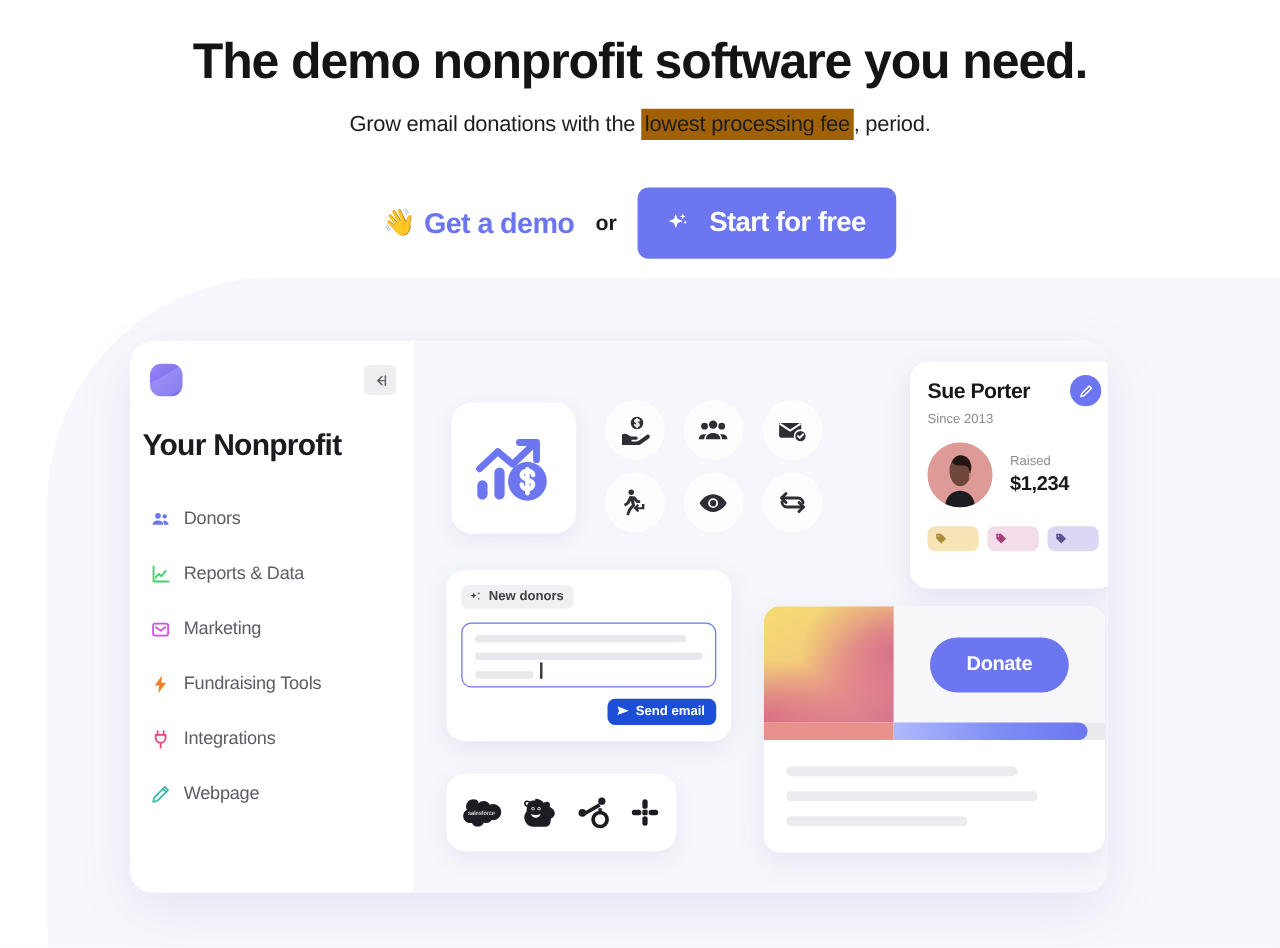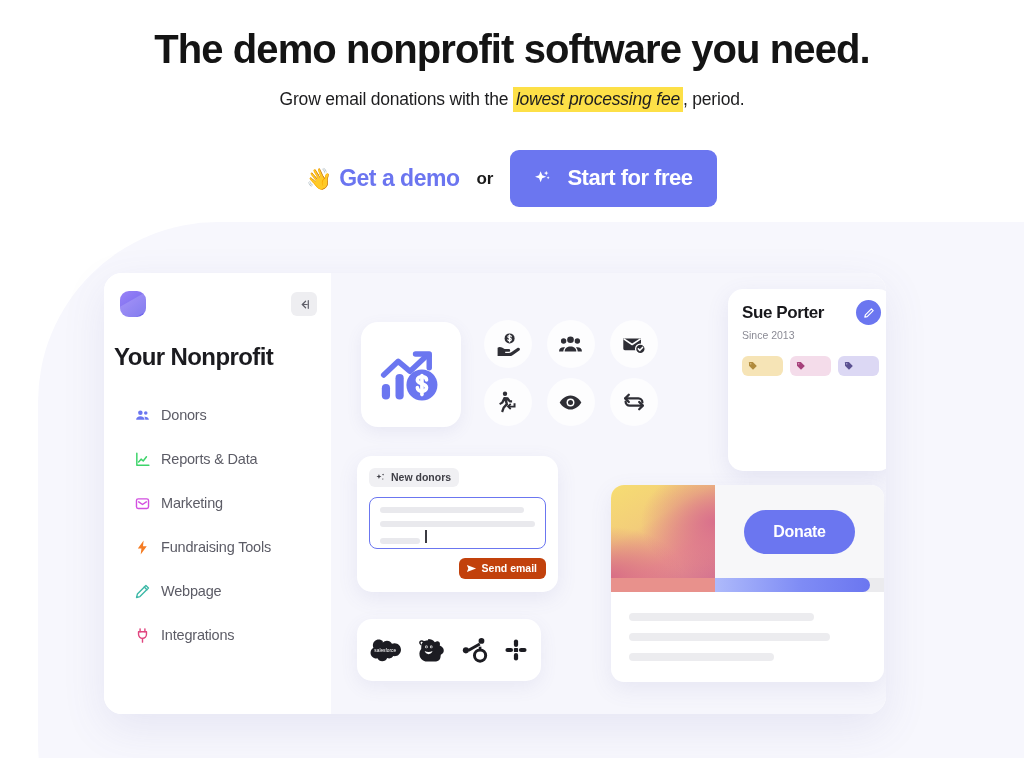--- a/index.html
+++ b/index.html
@@ -25,23 +25,22 @@
   }
 
   .subhead {
     margin-top: 16px;
     font-size: 17.5px;
     color: #1d1d1f;
     letter-spacing: -0.2px;
   }
 
   .highlight {
-    background: #fde047;
+    background: #a16207;
     padding: 2px 3px 3px 3px;
-    font-style: italic;
   }
 
   .cta-row {
     margin-top: 40px;
     display: flex;
     align-items: center;
     justify-content: center;
     gap: 17px;
   }
 
@@ -145,21 +144,21 @@
   }
 
   .org-title {
     font-size: 24px;
     font-weight: 700;
     color: #1b1b1f;
     letter-spacing: -0.6px;
     padding: 26px 0 0 10px;
   }
 
-  .nav-list { margin-top: 22px; padding-left: 30px; text-align: center; }
+  .nav-list { margin-top: 22px; padding-left: 16px; text-align: center; }
 
   .nav-item {
     display: flex;
     align-items: center;
     gap: 10px;
     height: 44px;
     cursor: pointer;
   }
 
   .nav-icon {
@@ -216,21 +215,21 @@
     background: rgba(255,255,255,0.72);
     display: flex;
     align-items: center;
     justify-content: center;
   }
 
   
   .compose-card {
     position: absolute;
     left: 26px; top: 183px;
-    width: 201px;
+    width: 228px;
     background: #ffffff;
     border-radius: 15px;
     box-shadow: 0 6px 20px rgba(100,100,170,0.10);
     padding: 12px 12px 13px 12px;
   }
 
   .chip {
     display: inline-flex;
     align-items: center;
     gap: 5px;
@@ -260,21 +259,21 @@
     background: #3b3b42;
     margin-left: 5px;
     vertical-align: middle;
   }
 
   .send-row { display: flex; justify-content: flex-end; margin-top: 9px; }
   .send-btn {
     display: flex;
     align-items: center;
     gap: 5px;
-    background: #c2410c;
+    background: #1d4ed8;
     color: #fff;
     border: none;
     border-radius: 6px;
     padding: 4px 9px 5px 7px;
     font-size: 10.5px;
     font-weight: 700;
     cursor: pointer;
     font-family: inherit;
     justify-content: flex-end;
   }
@@ -506,38 +505,38 @@
         <span class="nav-icon">
           <svg width="17" height="17" viewBox="0 0 24 24" fill="#f57c23">
             <path d="M13.6 2 5.4 13.3h5.1L9.4 22l8.6-11.8h-5.3z"></path>
           </svg>
         </span>
         <span class="nav-label">Fundraising Tools</span>
       </div>
 
       <div class="nav-item">
         <span class="nav-icon">
-          <svg width="17" height="17" viewBox="0 0 24 24" fill="none" stroke="#3fb9a8" stroke-width="2" stroke-linecap="round" stroke-linejoin="round">
-            <path d="M16.8 3.6 20.4 7.2 8.4 19.2 3.6 20.4l1.2-4.8z"></path>
-            <path d="M14.6 5.8 18.2 9.4"></path>
-          </svg>
-        </span>
-        <span class="nav-label">Webpage</span>
-      </div>
-
-      <div class="nav-item">
-        <span class="nav-icon">
           <svg width="17" height="17" viewBox="0 0 24 24" fill="none" stroke="#e0457f" stroke-width="2" stroke-linecap="round" stroke-linejoin="round">
             <path d="M8.6 2.6v4"></path>
             <path d="M15.4 2.6v4"></path>
             <path d="M6.4 6.8h11.2v3.6a5.6 5.6 0 0 1-5.6 5.6 5.6 5.6 0 0 1-5.6-5.6z"></path>
             <path d="M12 16v5.4"></path>
           </svg>
         </span>
         <span class="nav-label">Integrations</span>
+      </div>
+
+      <div class="nav-item">
+        <span class="nav-icon">
+          <svg width="17" height="17" viewBox="0 0 24 24" fill="none" stroke="#3fb9a8" stroke-width="2" stroke-linecap="round" stroke-linejoin="round">
+            <path d="M16.8 3.6 20.4 7.2 8.4 19.2 3.6 20.4l1.2-4.8z"></path>
+            <path d="M14.6 5.8 18.2 9.4"></path>
+          </svg>
+        </span>
+        <span class="nav-label">Webpage</span>
       </div>
 
 
     </div>
   </div>
 
   <div class="content">
 
     <div class="chart-tile">
       <span>
@@ -719,20 +718,35 @@
         <span>
           <svg width="12" height="12" viewBox="0 0 24 24" fill="none" stroke="#ffffff" stroke-width="2.4" stroke-linecap="round" stroke-linejoin="round">
             <path d="M16.8 3.6 20.4 7.2 8.4 19.2 3.6 20.4l1.2-4.8z"></path>
           </svg>
         </span>
       </button>
 
       <div class="donor-name">Sue Porter</div>
       <div class="donor-since">Since 2013</div>
 
+      <div class="donor-row">
+        <div class="avatar">
+          <svg width="52" height="52" viewBox="0 0 52 52">
+            <circle cx="26" cy="26" r="26" fill="#dd9a96"></circle>
+            <path d="M14 52c0-8.4 5.4-13.4 12-13.4S38 43.6 38 52z" fill="#1d1d22"></path>
+            <path d="M17.6 22.4c0-6.2 3.8-10.4 8.6-10.4s8.6 4.2 8.6 10.4c0 7-3.8 12.6-8.6 12.6s-8.6-5.6-8.6-12.6z" fill="#6e463a"></path>
+            <path d="M18.4 19.6c.6-5.8 4-9.4 8-9.4 4.6 0 7.8 3.2 8.6 8.4.4 2.8-.4 4.6-1.2 4.4-.6-.2-.4-2.4-1.8-3.6-2-1.6-6.6-.2-9.8-1.6-1.4-.6-2.2-1.8-2.4-1.8-.6 0-1.6 2-1.4 3.6z" fill="#241711"></path>
+            <path d="M33.6 24c1 0 1.8 1 1.6 2.4-.2 1.4-1.2 2.4-2.2 2.2z" fill="#c98b7e"></path>
+          </svg>
+        </div>
+        <div>
+          <div class="raised-label">Raised</div>
+          <div class="raised-amount">$1,234</div>
+        </div>
+      </div>
 
       <div class="tags-row">
         <div class="tag-pill" style="background:#f6e4b6">
           <svg width="10" height="10" viewBox="0 0 24 24" fill="#b08a3c">
             <path d="M2.4 11.6V3.4a1 1 0 0 1 1-1h8.2l9.6 9.6-9.2 9.2z"></path>
             <circle cx="6.6" cy="6.6" r="1.5" fill="#f6e4b6"></circle>
           </svg>
         </div>
         <div class="tag-pill" style="background:#f4dcea">
           <svg width="10" height="10" viewBox="0 0 24 24" fill="#a63f7a">

